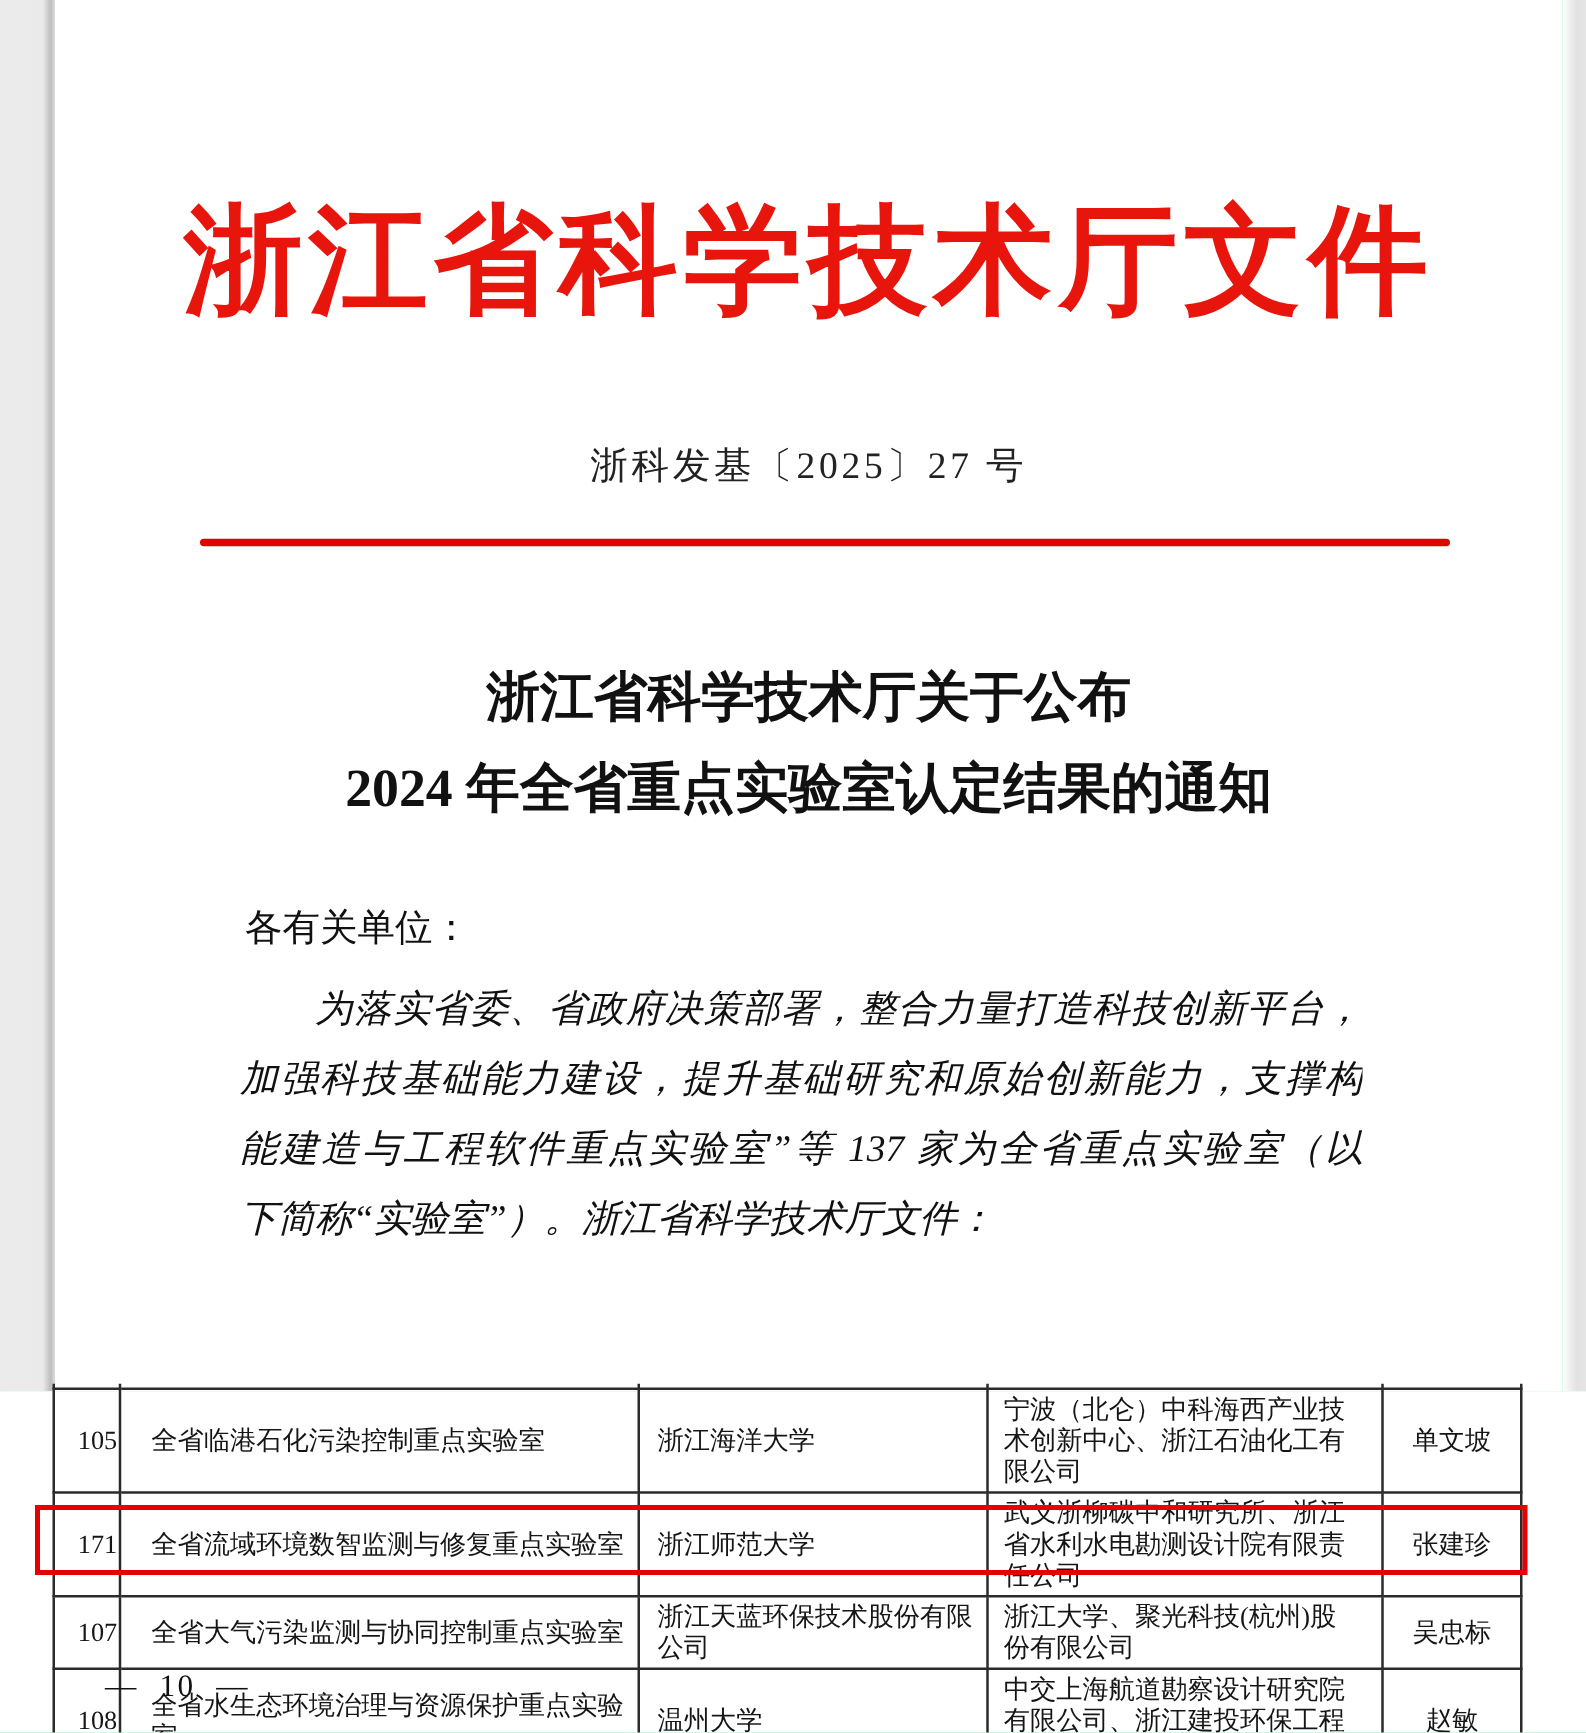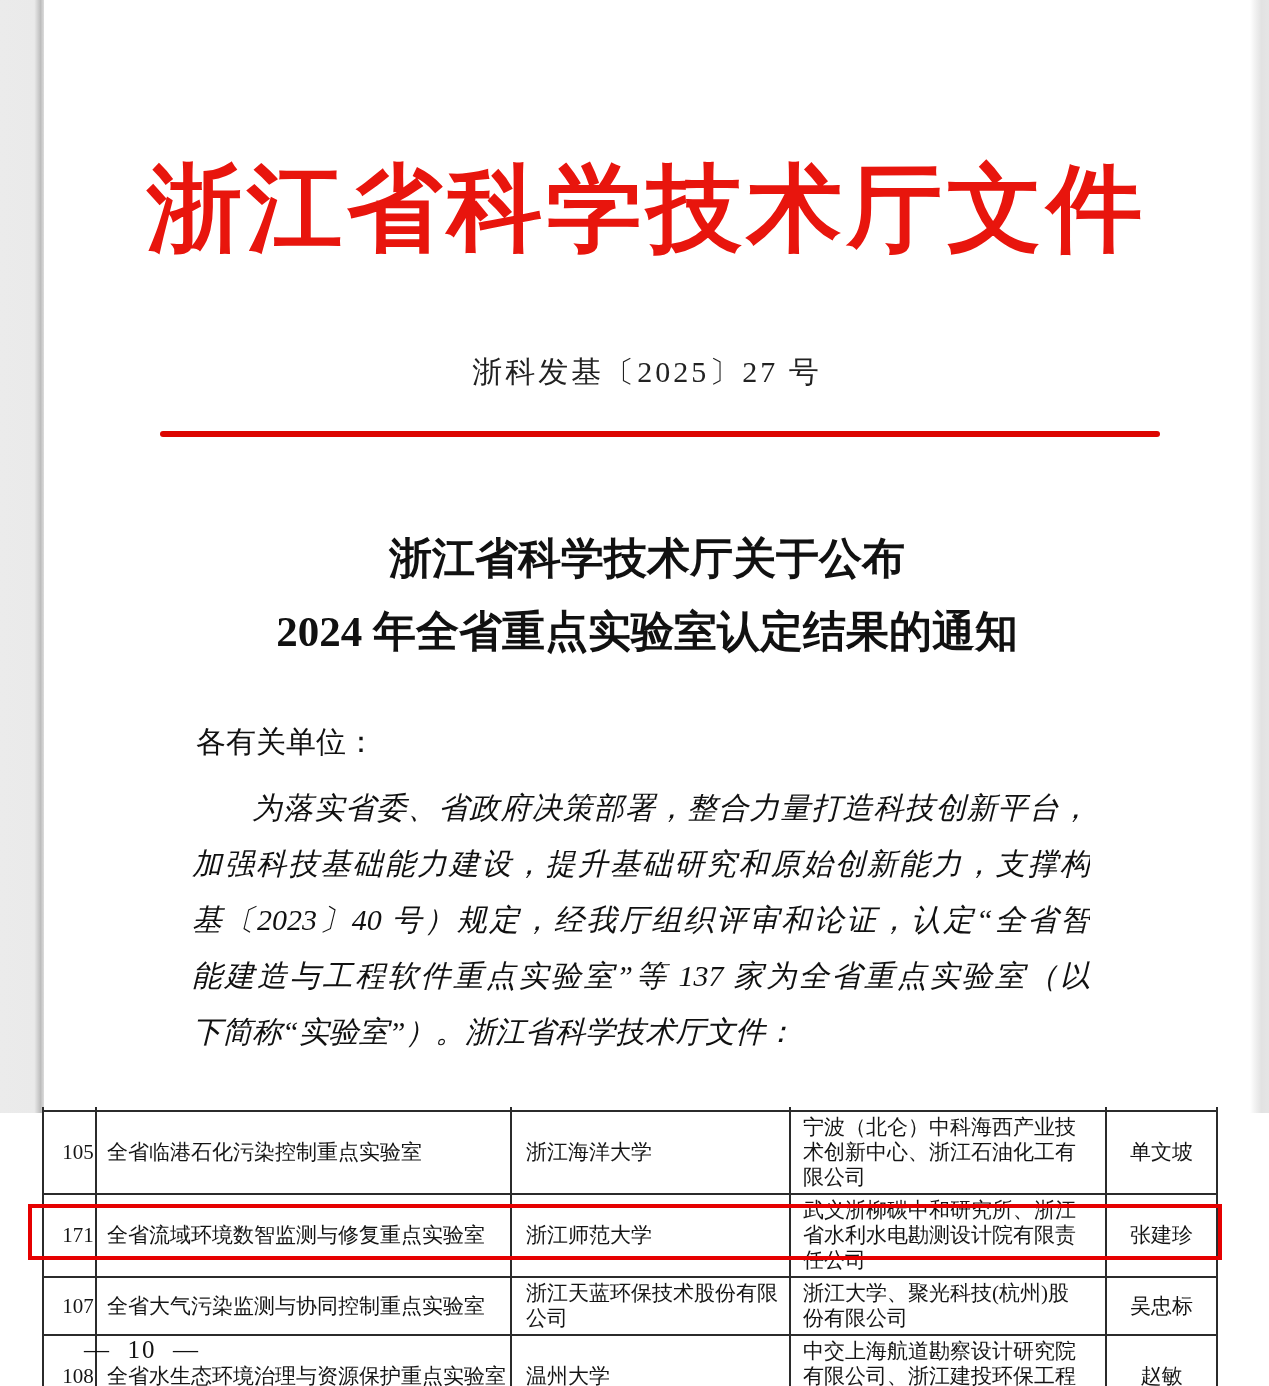--- a/index.html
+++ b/index.html
@@ -82,21 +82,21 @@
   }
   table.labs td {
     border: 2px solid #2b2b2b;
     font-size: 21px;
     color: #151515;
     line-height: 25px;
     overflow: hidden;
   }
   table.labs tr.stub td { border-top: none; height: 4px; padding: 0; }
   td.c-no    { width: 53px;  text-align: center; padding-left: 17px; }
-  td.c-lab   { width: 415px; padding-left: 10px; }
+  td.c-lab   { width: 415px; padding-left: 24px; }
   td.c-unit  { width: 279px; padding-left: 14px; }
   td.c-joint { width: 316px; padding: 3px 23px 3px 12px; }
   td.c-head  { width: 111px; text-align: center; }
   tr.r-105 td { height: 51px; }
   tr.r-106 td { height: 46px; }
   tr.r-107 td { height: 52px; }
   tr.r-108 td { height: 50px; }
   .highlight-box {
     position: absolute; left: 28px; top: 1204px;
     width: 1194px; height: 56px;
@@ -127,21 +127,20 @@
   <div class="notice-title">
     <div>浙江省科学技术厅关于公布</div>
     <div>2024 年全省重点实验室认定结果的通知</div>
   </div>
 
   <div class="salutation">各有关单位：</div>
 
   <div class="body-par">
     <div class="line fill indent">为落实省委、省政府决策部署，整合力量打造科技创新平台，</div>
     <div class="line fill">加强科技基础能力建设，提升基础研究和原始创新能力，支撑构</div>
-    <div class="line fill">基〔2023〕40 号）规定，经我厅组织评审和论证，认定“全省智</div>
     <div class="line fill">能建造与工程软件重点实验室”等 137 家为全省重点实验室（以</div>
     <div class="line">下简称“实验室”）。浙江省科学技术厅文件：</div>
   </div>
 
   <div class="table-section"></div>
 
   <table class="labs">
     <tbody>
         <tr class="stub">
       <td class="c-no"></td>

